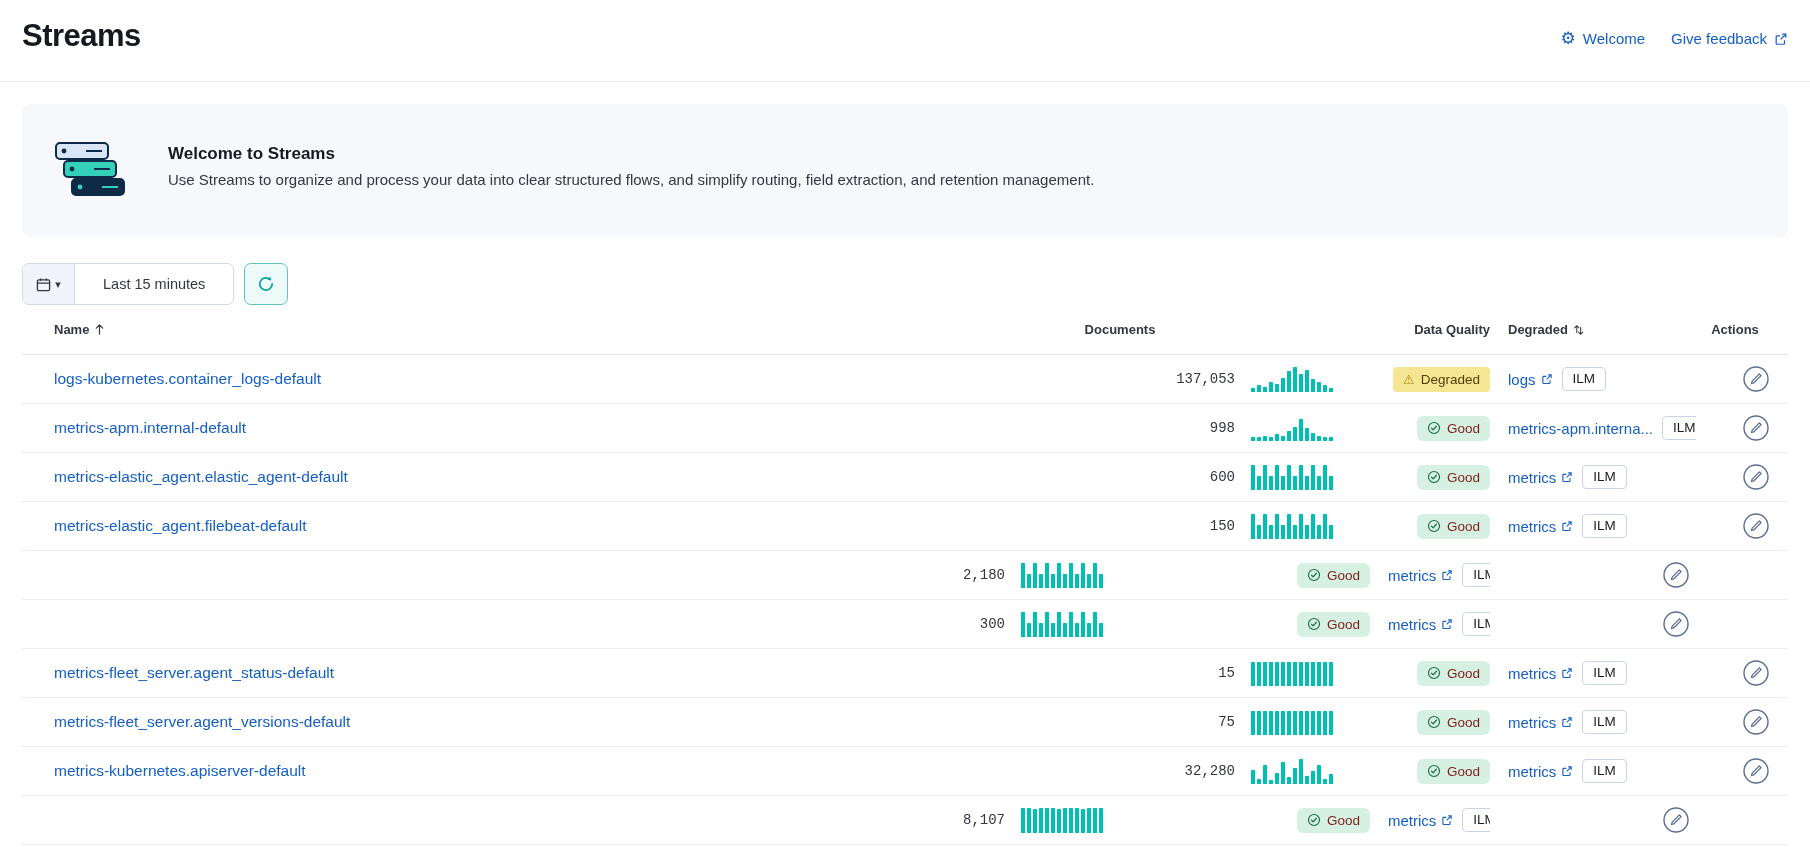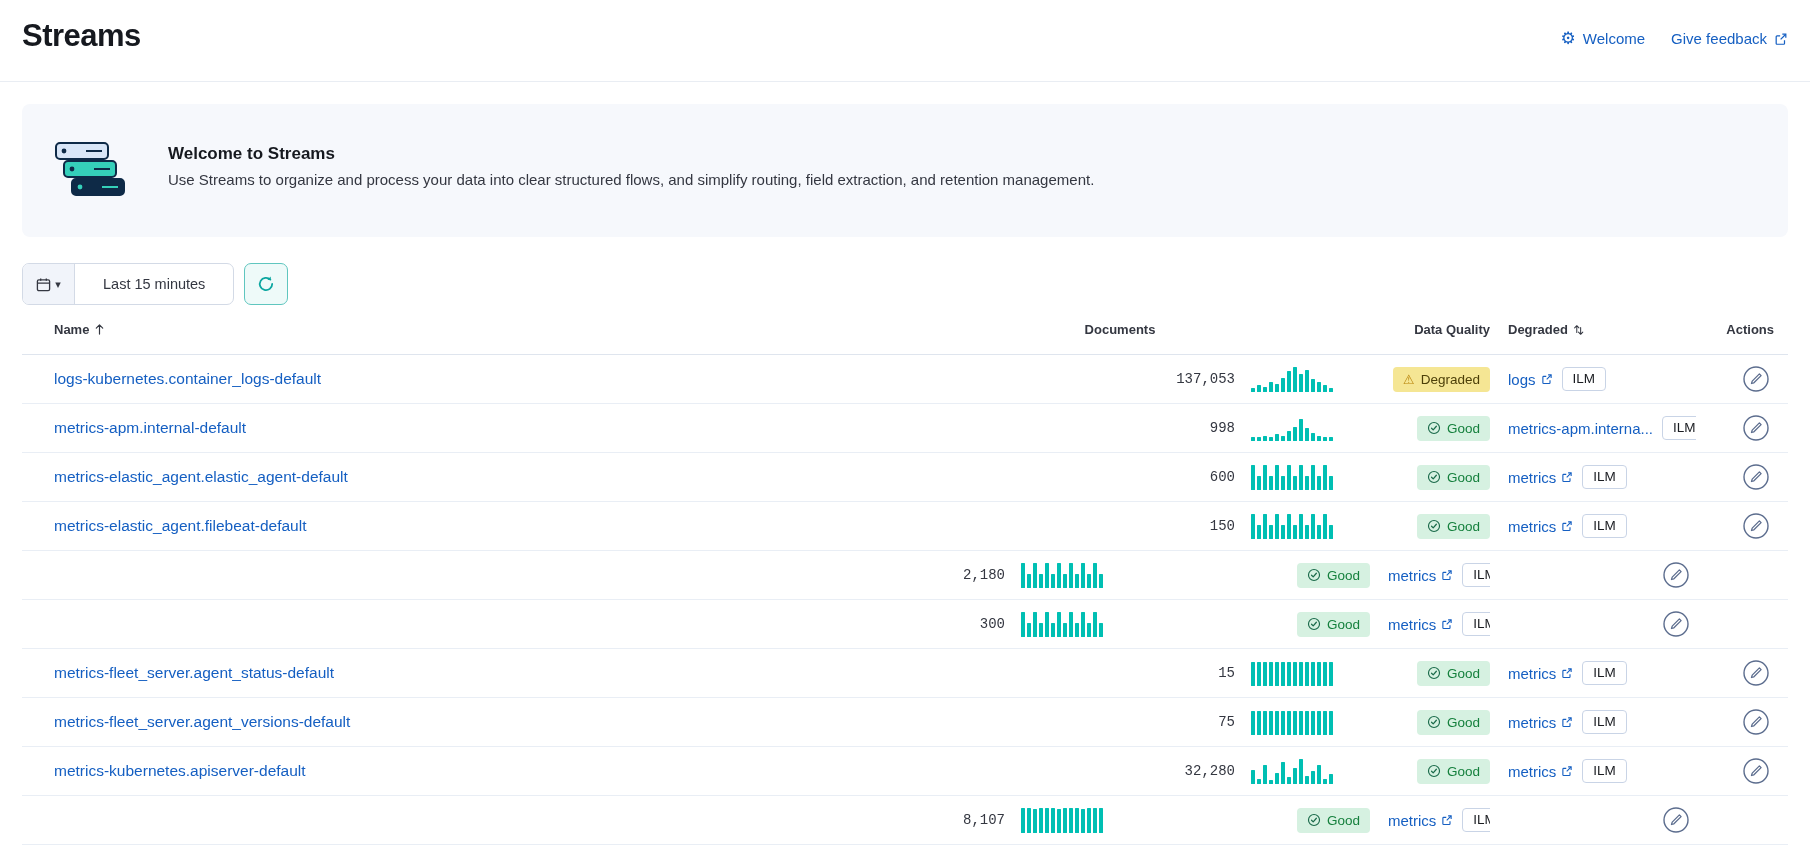--- a/index.html
+++ b/index.html
@@ -53,36 +53,36 @@
   .table { margin: 0 22px; }
   .thead, .tr { display: grid;
     grid-template-columns: minmax(0,1fr) 230px 135px 120px 206px 80px;
     align-items: center; padding: 0 12px; }
   .thead { height: 50px; border-bottom: 1px solid #dfe5ee; }
   .th { font-size: 13px; font-weight: 700; color: #343741; display: flex; align-items: center; gap: 5px; }
   .th-name { padding-left: 20px; }
   .th-docs { justify-content: center; }
   .th-quality { justify-content: flex-end; }
   .th-retention { padding-left: 18px; }
-  .th-actions { justify-content: flex-end; padding-right: 2px; }
+  .th-actions { justify-content: center; padding-right: 2px; }
   .sort-ico { color: #343741; }
 
   .tr { height: 49px; border-bottom: 1px solid #e9eef5; }
   .td-name { padding-left: 20px; overflow: hidden; }
   .stream-link { color: #155fc2; font-size: 15.5px; font-weight: 500; text-decoration: none;
     cursor: pointer; white-space: nowrap; }
   .td-docs { text-align: right; font-family: "Liberation Mono", "DejaVu Sans Mono", monospace;
     font-size: 14px; color: #343741; }
   .td-spark { padding-left: 16px; }
   .spark { display: flex; align-items: flex-end; gap: 2px; height: 25px; width: 84px; }
   .spark .bar { display: block; width: 4px; background: #00bfb3; border-radius: 0.5px; }
   .td-quality { display: flex; justify-content: flex-end; }
   .badge { display: inline-flex; align-items: center; gap: 6px; height: 25px; padding: 0 10px;
     border-radius: 4px; font-size: 13.5px; font-weight: 500; white-space: nowrap; }
-  .badge.good { background: #d6f1e1; color: #15803d; }
+  .badge.good { background: #d6f1e1; color: #7f1d1d; border-radius: 6px; }
   .badge.warn { background: #f5e694; color: #4c3f08; }
   .warn-glyph { color: #b9850b; font-size: 13px; line-height: 1; }
   .td-retention { display: flex; align-items: center; gap: 9px; padding-left: 18px; overflow: hidden; }
   .retention-link { color: #155fc2; font-size: 15px; font-weight: 500; text-decoration: none;
     cursor: pointer; display: inline-flex; align-items: center; gap: 5px; white-space: nowrap; }
   .chip { border: 1px solid #c9d4e6; background: #fff; color: #1a1c21; border-radius: 4px;
     font-size: 13.5px; padding: 2px 10px; line-height: 18px; }
   .td-actions { display: flex; justify-content: flex-end; padding-right: 6px; }
   .action-btn { background: none; border: none; cursor: pointer; color: #5c6d8e; padding: 0;
     display: flex; }

